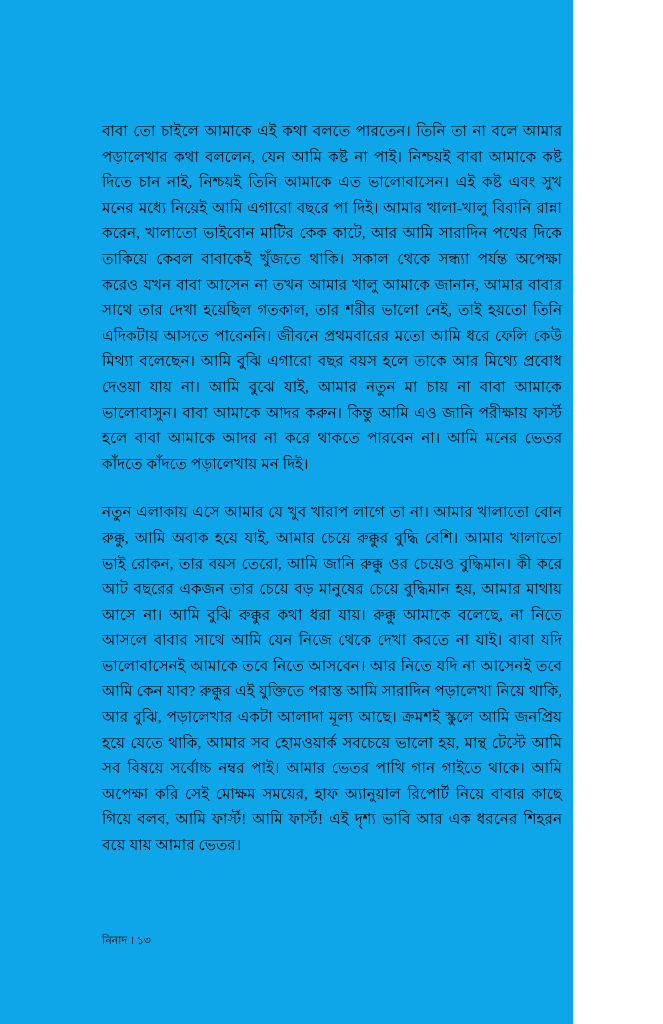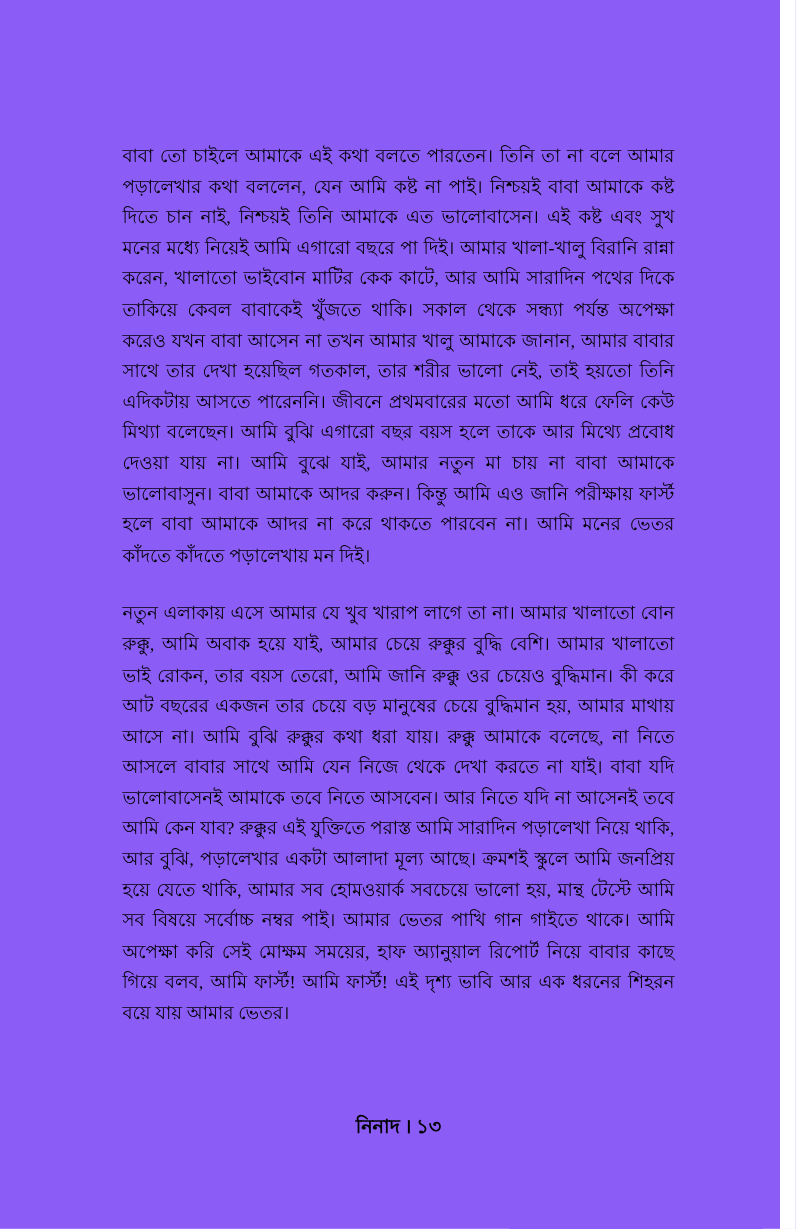--- a/index.html
+++ b/index.html
@@ -12,23 +12,23 @@
     height: 1024px;
     position: relative;
     font-family: "Liberation Serif", "DejaVu Serif", serif;
     color: #000000;
     overflow: hidden;
   }
   .page {
     position: absolute;
     top: 0;
     left: 0;
-    width: 650px;
+    width: 573px;
     height: 1024px;
-    background: #8b5cf6;
+    background: #0ea5e9;
   }
   .content {
     position: absolute;
     left: 102px;
     top: 118px;
     width: 460px;
   }
   .para {
     font-size: 15.2px;
     line-height: 25.6px;
@@ -38,24 +38,23 @@
     word-spacing: 0.2px;
   }
   .para:last-child {
     margin-bottom: 0;
   }
   .footer {
     position: absolute;
     left: 102px;
     top: 930px;
     width: 460px;
-    text-align: center;
-    font-size: 16px;
+    text-align: left;
+    font-size: 11px;
     line-height: 20px;
-    font-weight: bold;
   }
 </style>
 </head>
 <body>
 
 <div class="page">
   <div class="content">
     <p class="para">বাবা তো চাইলে আমাকে এই কথা বলতে পারতেন। তিনি তা না বলে আমার পড়ালেখার কথা বললেন, যেন আমি কষ্ট না পাই। নিশ্চয়ই বাবা আমাকে কষ্ট দিতে চান নাই, নিশ্চয়ই তিনি আমাকে এত ভালোবাসেন। এই কষ্ট এবং সুখ মনের মধ্যে নিয়েই আমি এগারো বছরে পা দিই। আমার খালা-খালু বিরানি রান্না করেন, খালাতো ভাইবোন মাটির কেক কাটে, আর আমি সারাদিন পথের দিকে তাকিয়ে কেবল বাবাকেই খুঁজতে থাকি। সকাল থেকে সন্ধ্যা পর্যন্ত অপেক্ষা করেও যখন বাবা আসেন না তখন আমার খালু আমাকে জানান, আমার বাবার সাথে তার দেখা হয়েছিল গতকাল, তার শরীর ভালো নেই, তাই হয়তো তিনি এদিকটায় আসতে পারেননি। জীবনে প্রথমবারের মতো আমি ধরে ফেলি কেউ মিথ্যা বলেছেন। আমি বুঝি এগারো বছর বয়স হলে তাকে আর মিথ্যে প্রবোধ দেওয়া যায় না। আমি বুঝে যাই, আমার নতুন মা চায় না বাবা আমাকে ভালোবাসুন। বাবা আমাকে আদর করুন। কিন্তু আমি এও জানি পরীক্ষায় ফার্স্ট হলে বাবা আমাকে আদর না করে থাকতে পারবেন না। আমি মনের ভেতর কাঁদতে কাঁদতে পড়ালেখায় মন দিই।</p>
     <p class="para">নতুন এলাকায় এসে আমার যে খুব খারাপ লাগে তা না। আমার খালাতো বোন রুক্কু, আমি অবাক হয়ে যাই, আমার চেয়ে রুক্কুর বুদ্ধি বেশি। আমার খালাতো ভাই রোকন, তার বয়স তেরো, আমি জানি রুক্কু ওর চেয়েও বুদ্ধিমান। কী করে আট বছরের একজন তার চেয়ে বড় মানুষের চেয়ে বুদ্ধিমান হয়, আমার মাথায় আসে না। আমি বুঝি রুক্কুর কথা ধরা যায়। রুক্কু আমাকে বলেছে, না নিতে আসলে বাবার সাথে আমি যেন নিজে থেকে দেখা করতে না যাই। বাবা যদি ভালোবাসেনই আমাকে তবে নিতে আসবেন। আর নিতে যদি না আসেনই তবে আমি কেন যাব? রুক্কুর এই যুক্তিতে পরাস্ত আমি সারাদিন পড়ালেখা নিয়ে থাকি, আর বুঝি, পড়ালেখার একটা আলাদা মূল্য আছে। ক্রমশই স্কুলে আমি জনপ্রিয় হয়ে যেতে থাকি, আমার সব হোমওয়ার্ক সবচেয়ে ভালো হয়, মান্থ টেস্টে আমি সব বিষয়ে সর্বোচ্চ নম্বর পাই। আমার ভেতর পাখি গান গাইতে থাকে। আমি অপেক্ষা করি সেই মোক্ষম সময়ের, হাফ অ্যানুয়াল রিপোর্ট নিয়ে বাবার কাছে গিয়ে বলব, আমি ফার্স্ট! আমি ফার্স্ট! এই দৃশ্য ভাবি আর এক ধরনের শিহরন বয়ে যায় আমার ভেতর।</p>
   </div>

